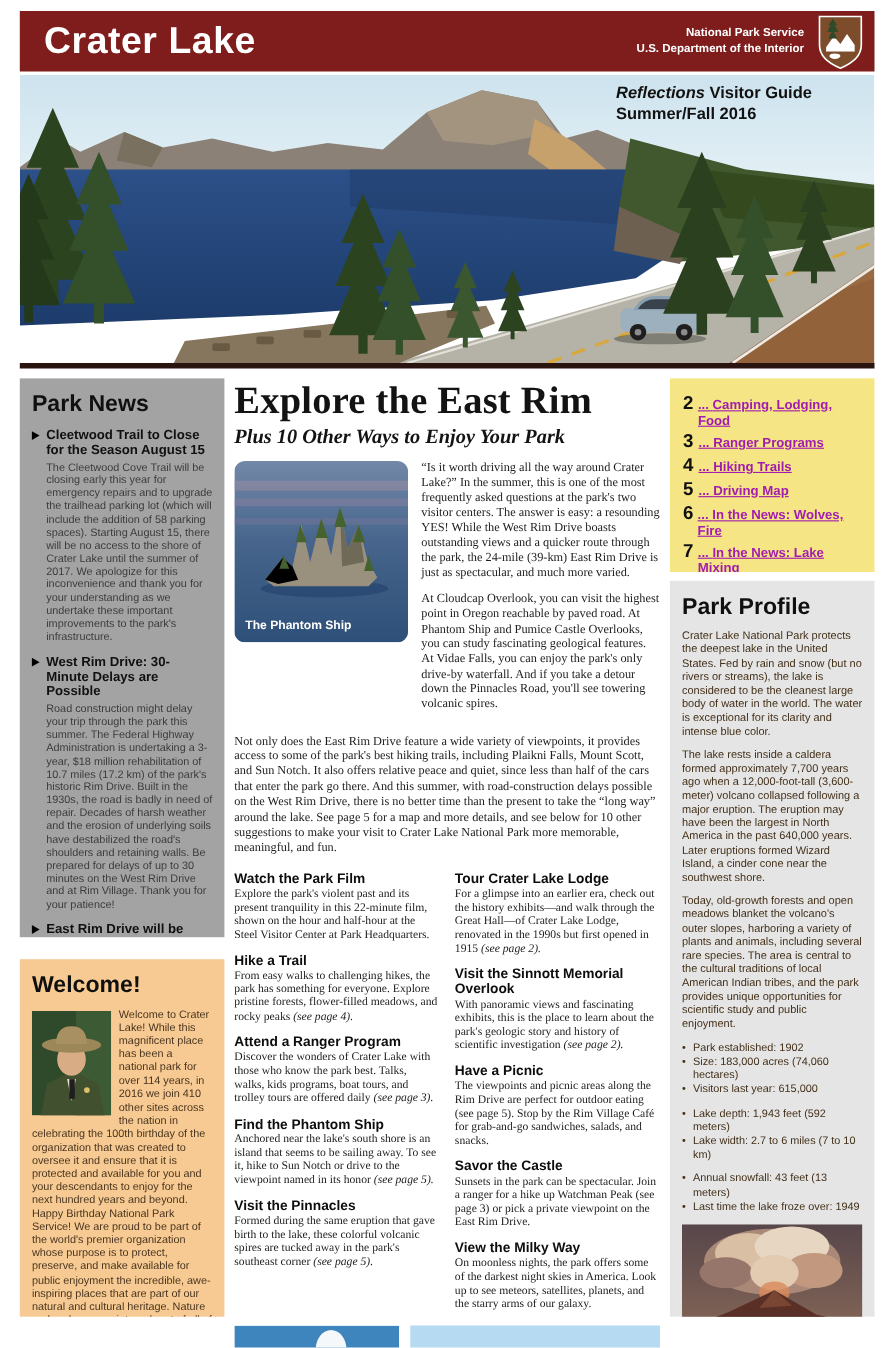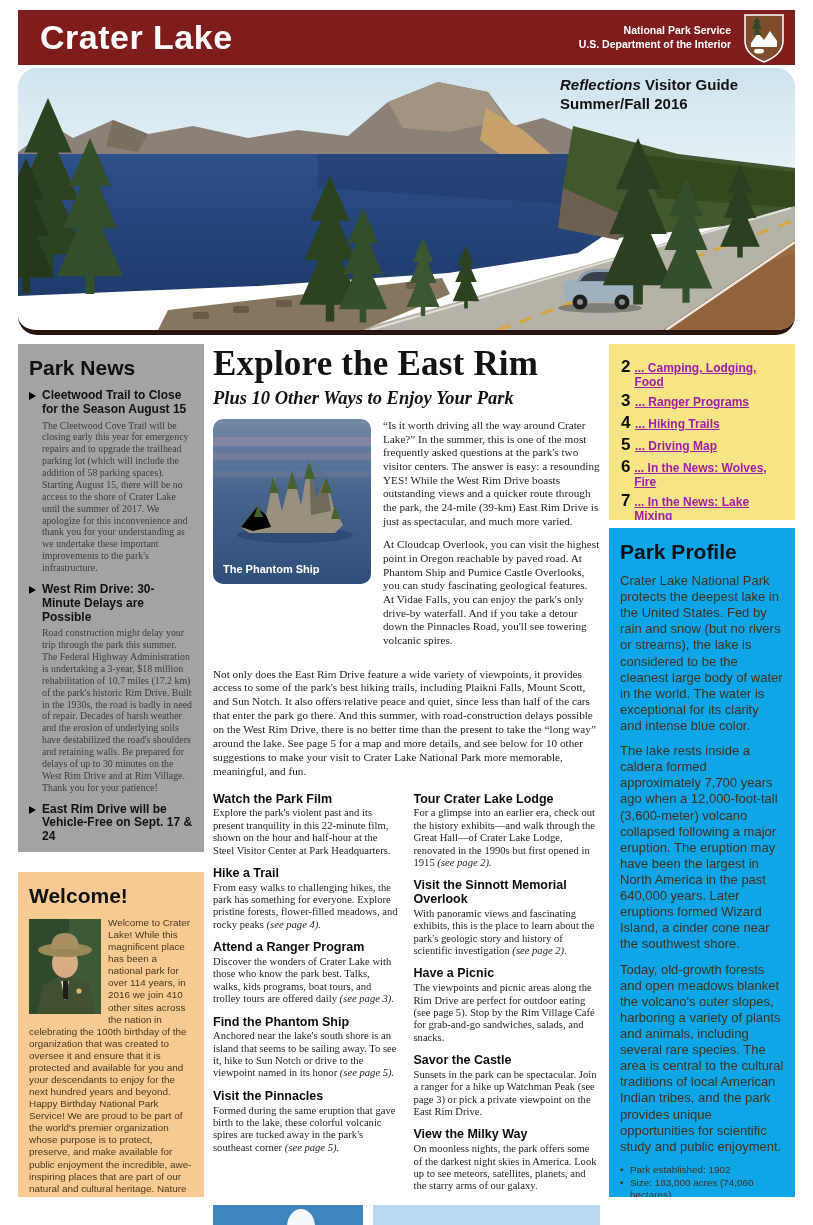--- a/index.html
+++ b/index.html
@@ -14,21 +14,21 @@
   
   .masthead {
     height:55px; background:#7f1d1d; color:#fff;
     display:flex; align-items:center; padding:0 10px 0 22px;
   }
   .masthead .title { font-size:34px; font-weight:bold; letter-spacing:.5px; flex:1; }
   .masthead .agency { font-size:10.5px; line-height:1.25; text-align:right; margin-right:12px; font-weight:bold;}
   .arrowhead { width:42px; height:50px; }
 
   
-  .hero { position:relative; height:267px; margin-top:3px; border-bottom:5px solid #2a1410; overflow:hidden;border-radius:19px; }
+  .hero { position:relative; height:267px; margin-top:3px; border-bottom:5px solid #2a1410; overflow:hidden; }
   .hero svg { display:block; width:777px; height:262px; }
   .hero-caption {
     position:absolute; top:8px; left:542px; font-size:15px; font-weight:bold; color:#111;
     line-height:1.25;
   }
   .hero-caption .it { font-style:italic; }
 
   
   .main { display:flex; gap:9px; margin-top:9px; }
   .col-left  { width:186px; }
@@ -36,21 +36,21 @@
   .col-right { width:186px; }
 
   
   .box { padding:12px 11px; overflow:hidden; }
   .park-news { background:#a3a3a3; height:508px; }
   .park-news h2, .welcome h2, .park-profile h2 { margin:0 0 9px 0; font-size:21px; color:#101010; }
   .news-item { margin-top:9px; }
   .news-head { display:flex; gap:6px; font-size:12px; font-weight:bold; color:#101010; line-height:1.15; }
   .tri { width:0; height:0; border-left:7px solid #000; border-top:4.5px solid transparent;
          border-bottom:4.5px solid transparent; margin-top:3px; flex:none; }
-  .news-body { font-size:9.9px; line-height:1.2; color:#3c3c3c; margin:3px 0 0 13px;font-family:Liberation Serif, serif; }
+  .news-body { font-size:9.9px; line-height:1.2; color:#3c3c3c; margin:3px 0 0 13px; }
 
   .welcome { background:#f6ca92; height:325px; margin-top:20px; }
   .welcome-body { font-size:9.9px; line-height:1.22; color:#4a3category 0; color:#4a3520; }
   .ranger-pic { float:left; width:72px; height:95px; margin:2px 7px 2px 0; }
 
   
   .feature-title { font-family:"Liberation Serif", serif; font-size:35px; color:#131313; margin:0; font-weight:600; letter-spacing:.2px;}
   .feature-sub { font-family:"Liberation Serif", serif; font-style:italic; font-weight:bold;
                  font-size:18.5px; margin:4px 0 10px 0; color:#131313; }
   .intro-row { display:flex; gap:12px; }
@@ -73,22 +73,22 @@
   .snowplow { position:relative; width:150px; height:182px; flex:none; overflow:hidden; }
   .park-open { flex:1; background:#b5daf2; padding:12px 13px; overflow:hidden; }
 
   
   .look-inside { background:#f6e584; height:176px; padding:13px 12px; overflow:hidden; }
   .li-row { display:flex; align-items:baseline; margin-bottom:2px; }
   .li-num { font-size:17px; font-weight:bold; color:#101010; width:14px; }
   .li-dots::before { content:"... "; font-weight:bold; }
   .li-label { font-size:12px; font-weight:bold; color:#a21caf;text-decoration:underline; }
 
-  .park-profile { background:#0ea5e9; height:669px; margin-top:8px; padding:12px 11px; overflow:hidden; }
-  .pp-body p { font-size:13px; line-height:1.24; color:#433019; margin:0 0 9px 0; }
+  .park-profile { background:#e5e5e5; height:669px; margin-top:8px; padding:12px 11px; overflow:hidden; }
+  .pp-body p { font-size:10px; line-height:1.24; color:#433019; margin:0 0 9px 0; }
   .pp-facts { list-style:none; margin:0 0 9px 0; padding:0; }
   .pp-facts li { font-size:9.9px; line-height:1.28; color:#433019; padding-left:10px; position:relative; }
   .pp-facts li::before { content:"•"; position:absolute; left:0; }
   .mazama { width:164px; height:112px; display:block; margin-top:2px; }
 </style>
 </head>
 <body>
 
 <div class="page">
 

